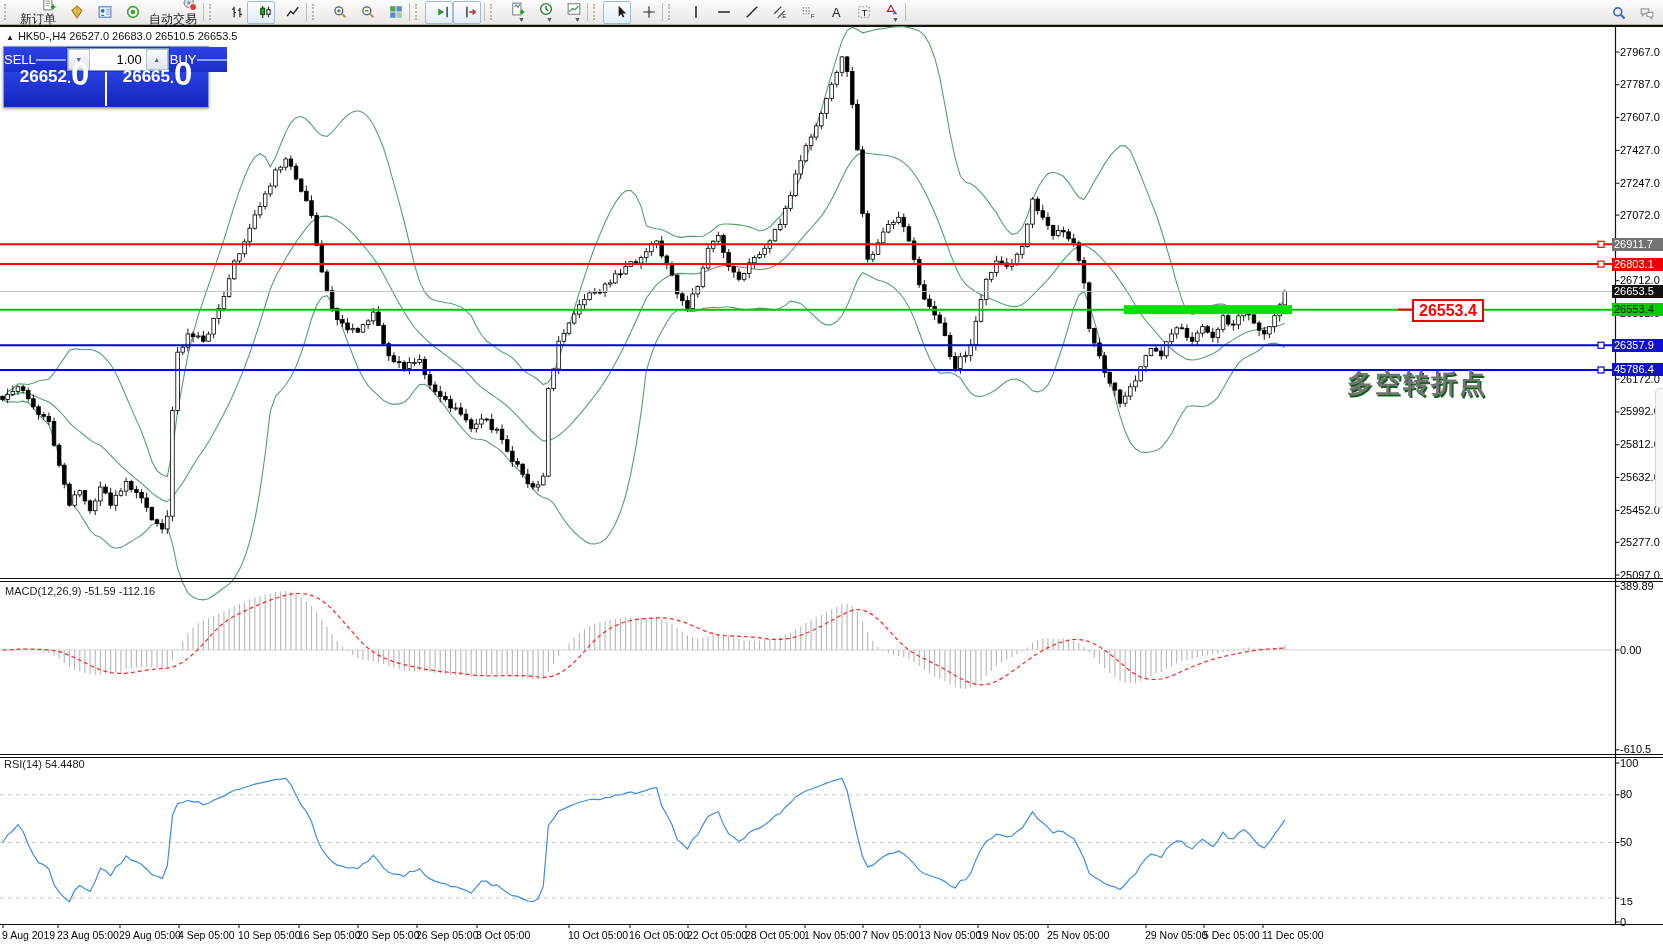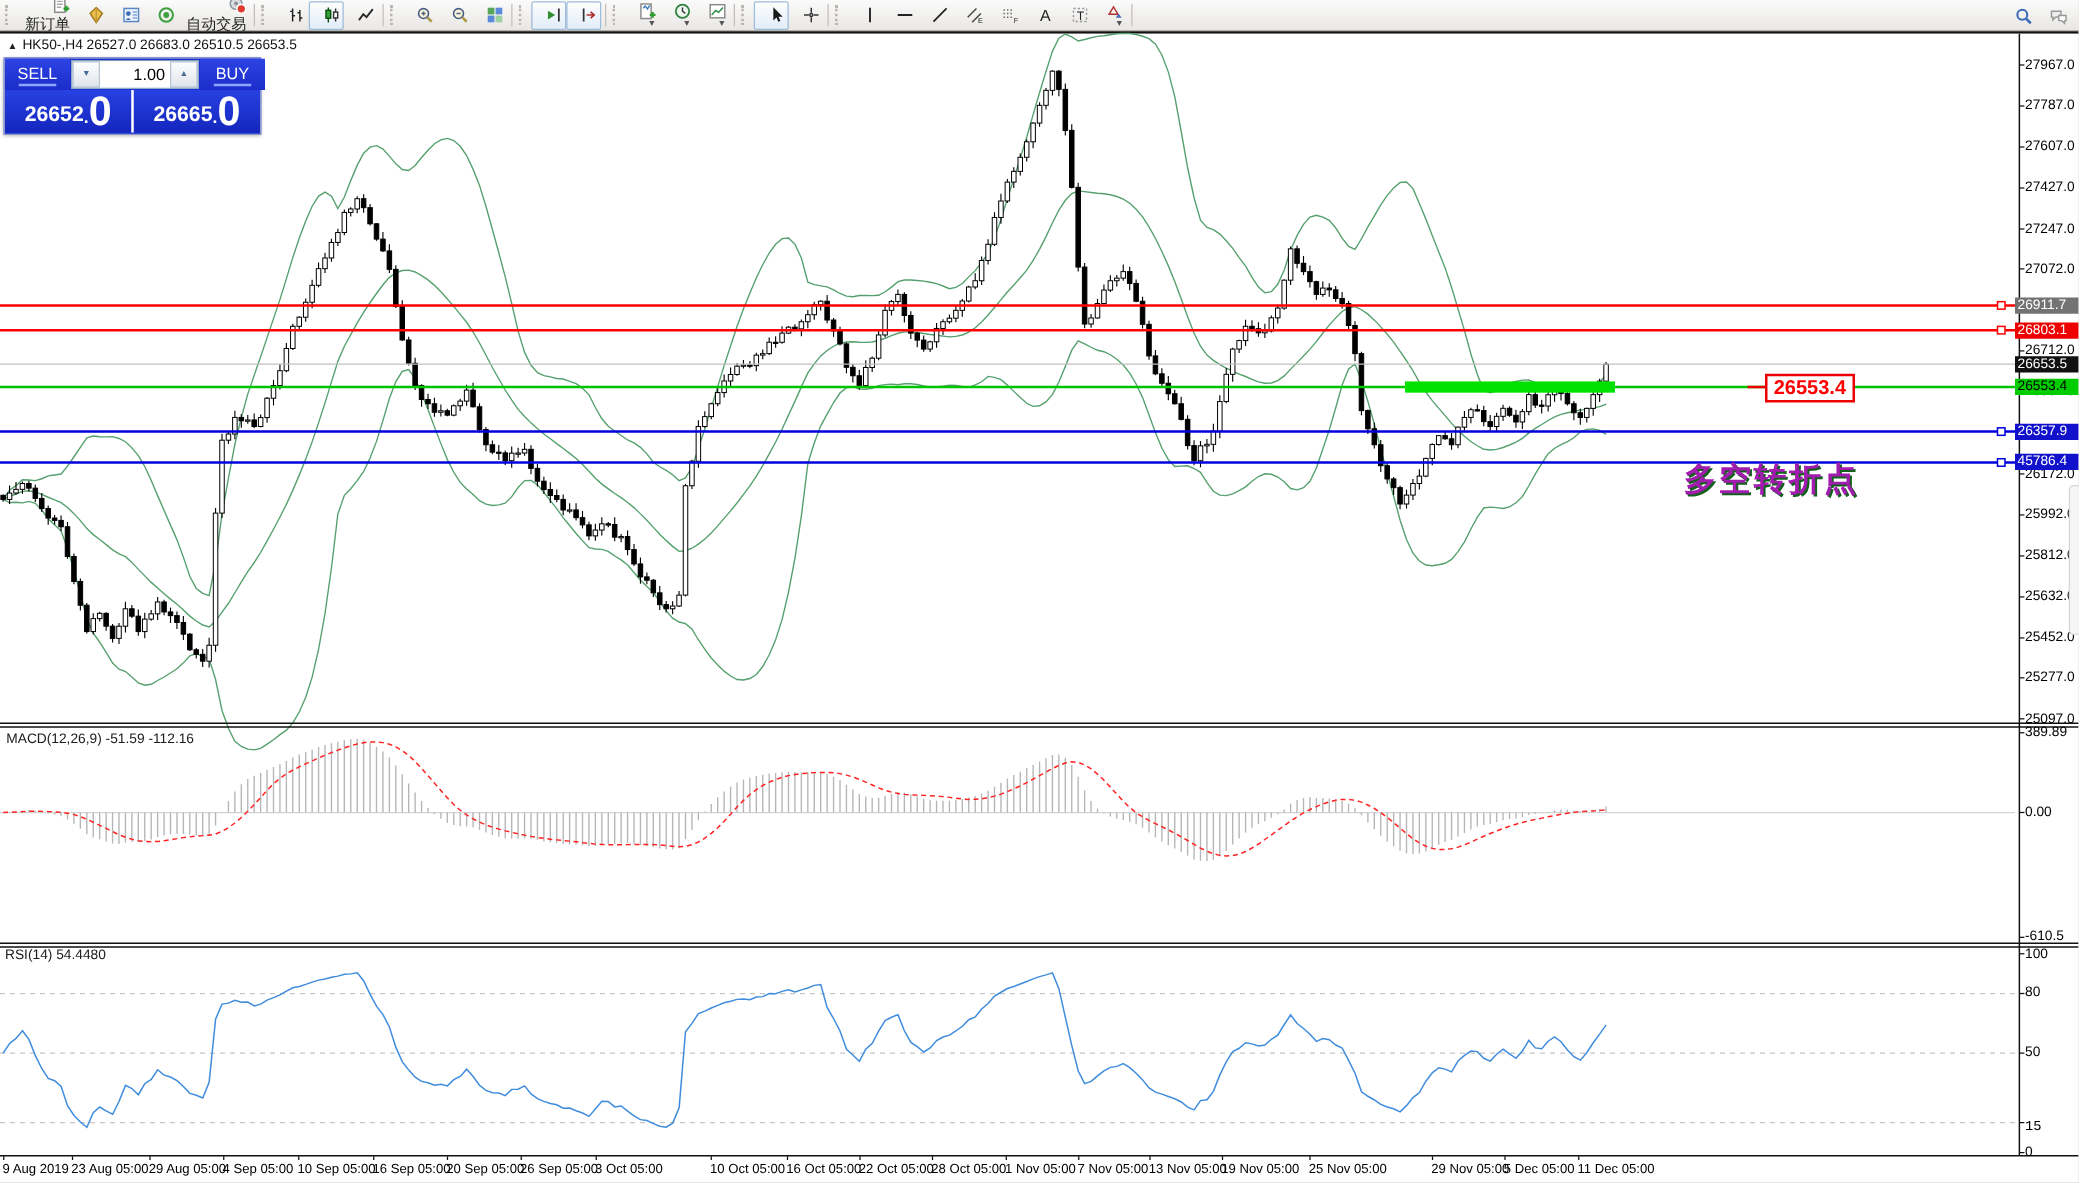--- a/index.html
+++ b/index.html
@@ -32,31 +32,31 @@
     text-align:left;padding-left:2px;color:#fff;}
   .t-lbl{position:absolute;top:929px;font-size:10.5px;color:#000;}
   #price-tag{border:2px solid #ee0000;background:#fff;color:#f00;font-size:16px;
     padding:0 5px;line-height:19px;font-weight:bold;}
   #cn-note{font-size:26px;font-weight:bold;letter-spacing:2px;
     text-shadow:1.5px 1.5px 0 #14611e;}
   
   #trade-panel{position:absolute;left:3px;top:46px;width:204px;height:60px;
     border:1px solid #8d99c9;background:#1d30d2;box-shadow:0 1px 3px rgba(0,0,0,.35);}
   #tp-top{display:flex;height:25px;}
-  .tp-side{flex:0 0 52px;display:flex;flex-direction:column;align-items:center;justify-content:center;
+  .tp-side{flex:0 0 52px;display:flex;align-items:center;justify-content:center;
     color:#fff;font-size:13px;background:linear-gradient(#2d43e4,#1b2dc9);}
   .tp-side .ul{width:30px;height:2px;background:#8fa4ff;margin-top:1px;}
   #tp-vol{flex:1;display:flex;align-items:stretch;background:#fff;border:1px solid #7f9db9;margin:1px;}
   .sp-btn{width:20px;display:flex;align-items:center;justify-content:center;
     background:linear-gradient(#fdfdfd,#dfe5ec);border:1px solid #b5c2d2;color:#4a6a9a;font-size:7px;}
   #vol-field{flex:1;border:0;outline:0;text-align:right;font-size:13px;padding-right:4px;width:50px;
     font-family:"Liberation Sans",sans-serif;}
   #tp-bottom{display:flex;height:34px;margin-top:0;}
   .tp-price{flex:1;background:linear-gradient(#2841e2,#1426bd);color:#fff;display:flex;
-    align-items:flex-end;justify-content:center;padding-bottom:1px;}
+    align-items:flex-end;justify-content:center;padding-bottom:16px;}
   .tp-price + .tp-price{border-left:2px solid #fff;}
   .pp-main{font-size:17px;font-weight:bold;line-height:26px;}
   .pp-dot{font-size:14px;font-weight:bold;line-height:24px;}
   .pp-big{font-size:33px;font-weight:bold;line-height:33px;}
   
   #scroll-frag{position:absolute;left:1655px;top:388px;width:8px;height:118px;
     background:#f4f5f7;border:1px solid #d3d6db;border-radius:4px;}
 </style>
 </head>
 <body>
@@ -1245,16 +1245,16 @@
       <div class="t-lbl" style="left: 862px;">7 Nov 05:00</div>
       <div class="t-lbl" style="left: 919px;">13 Nov 05:00</div>
       <div class="t-lbl" style="left: 977px;">19 Nov 05:00</div>
       <div class="t-lbl" style="left: 1047px;">25 Nov 05:00</div>
       <div class="t-lbl" style="left: 1145px;">29 Nov 05:00</div>
       <div class="t-lbl" style="left: 1203px;">5 Dec 05:00</div>
       <div class="t-lbl" style="left: 1262px;">11 Dec 05:00</div>
     </div>
 
   <div class="ov" id="price-tag" style="left: 1412px; top: 299px;">26553.4</div>
-  <div class="ov" id="cn-note" style="left: 1347px; top: 366px; color: #a21caf;">多空转折点</div>
+  <div class="ov" id="cn-note" style="left: 1347px; top: 366px; color: #737373;">多空转折点</div>
 
   <div id="scroll-frag"></div>
 </div>
 
 </body></html>

